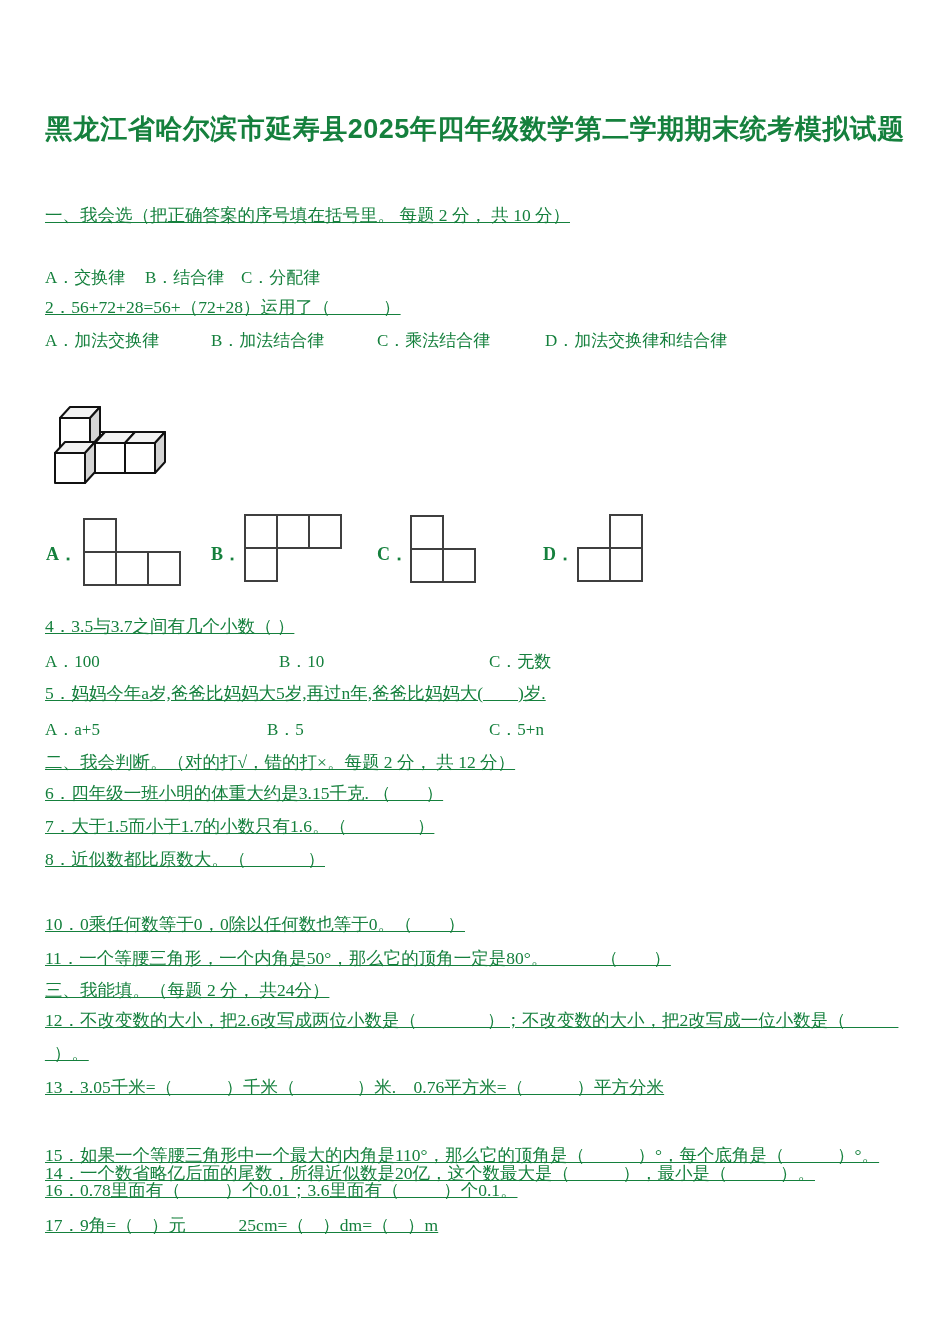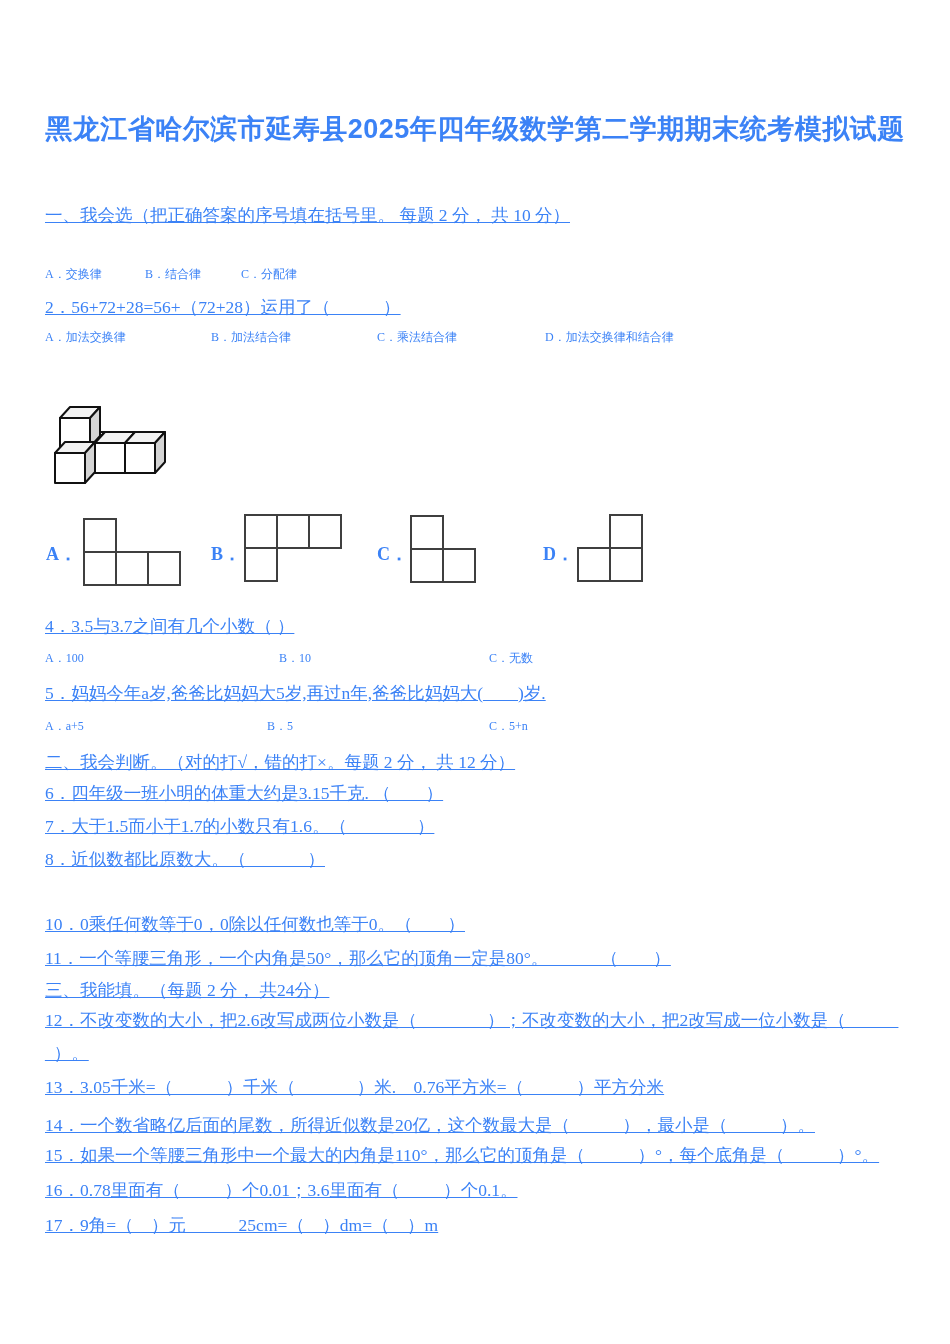--- a/index.html
+++ b/index.html
@@ -2,35 +2,35 @@
 <html><head>
 <meta charset="utf-8">
 <style>
   html,body{margin:0;padding:0;background:#ffffff;}
   .page{
     position:relative;
     width:950px;height:1344px;
     background:#ffffff;
     overflow:hidden;
     font-family:"Liberation Serif","DejaVu Serif",serif;
-    color:#3b82f6;
+    color:#15803d;
   }
   .title{
     position:absolute;top:111px;left:0;width:100%;
     text-align:center;
     font-family:"Liberation Sans","DejaVu Sans",sans-serif;
     font-weight:bold;font-size:27px;letter-spacing:0.5px;
     white-space:nowrap;
   }
   .line{
     position:absolute;left:45px;
     font-size:17.5px;line-height:1.25;white-space:nowrap;text-decoration:underline;
   }
   .optrow{position:absolute;left:0;width:950px;height:24px;}
-  .opt{position:absolute;top:0;font-size:12px;white-space:nowrap;}
+  .opt{position:absolute;top:0;font-size:17px;white-space:nowrap;}
   .shape-row{position:absolute;left:0;top:505px;width:950px;height:90px;}
   .shape-label{position:absolute;top:37px;font-size:18px;font-weight:bold;}
   .shape{position:absolute;}
   .cube-figure{position:absolute;left:50px;top:398px;}
 </style>
 </head>
 <body>
 
 <div class="page">
 
@@ -120,18 +120,18 @@
   <div class="line" style="top:783px">6．四年级一班小明的体重大约是3.15千克. （____）</div>
   <div class="line" style="top:816px">7．大于1.5而小于1.7的小数只有1.6。（________）</div>
   <div class="line" style="top:849px">8．近似数都比原数大。（_______）</div>
   <div class="line" style="top:914px">10．0乘任何数等于0，0除以任何数也等于0。（____）</div>
   <div class="line" style="top:948px">11．一个等腰三角形，一个内角是50°，那么它的顶角一定是80°。　　　（____）</div>
 
   <div class="line" style="top:980px">三、我能填。（每题 2 分， 共24分）</div>
   <div class="line" style="top:1010px">12．不改变数的大小，把2.6改写成两位小数是（________）；不改变数的大小，把2改写成一位小数是（______</div>
   <div class="line" style="top:1043px">_）。</div>
   <div class="line" style="top:1077px">13．3.05千米=（______）千米（_______）米.　0.76平方米=（______）平方分米</div>
-  <div class="line" style="top:1115px">14．一个数省略亿后面的尾数，所得近似数是20亿，这个数最大是（______），最小是（______）。</div>
+  <div class="line" style="top:1163px">14．一个数省略亿后面的尾数，所得近似数是20亿，这个数最大是（______），最小是（______）。</div>
   <div class="line" style="top:1145px">15．如果一个等腰三角形中一个最大的内角是110°，那么它的顶角是（______）°，每个底角是（______）°。</div>
   <div class="line" style="top:1180px">16．0.78里面有（_____）个0.01；3.6里面有（_____）个0.1。</div>
   <div class="line" style="top:1215px">17．9角=（　）元　　　25cm=（　）dm=（　）m</div>
 
 </div>
 
 </body></html>

